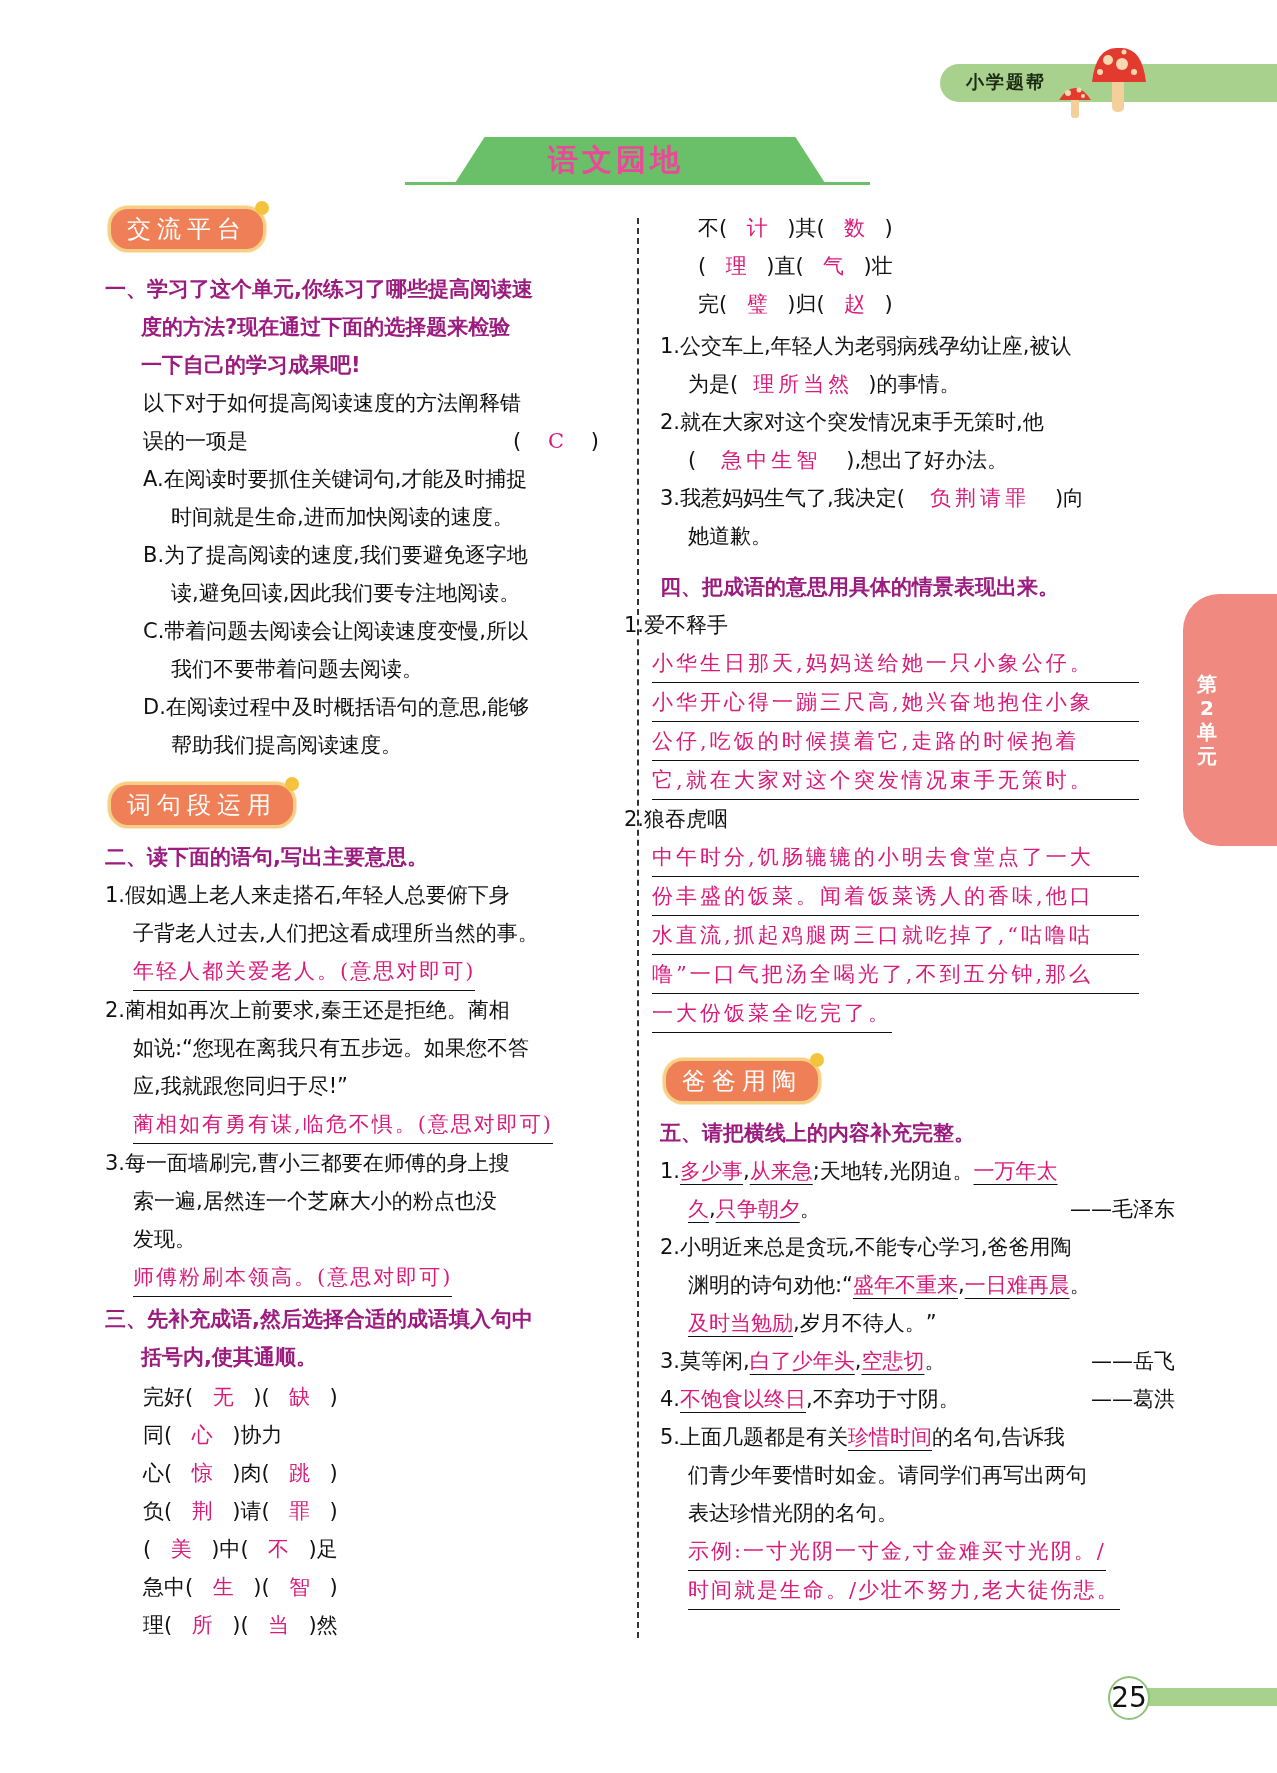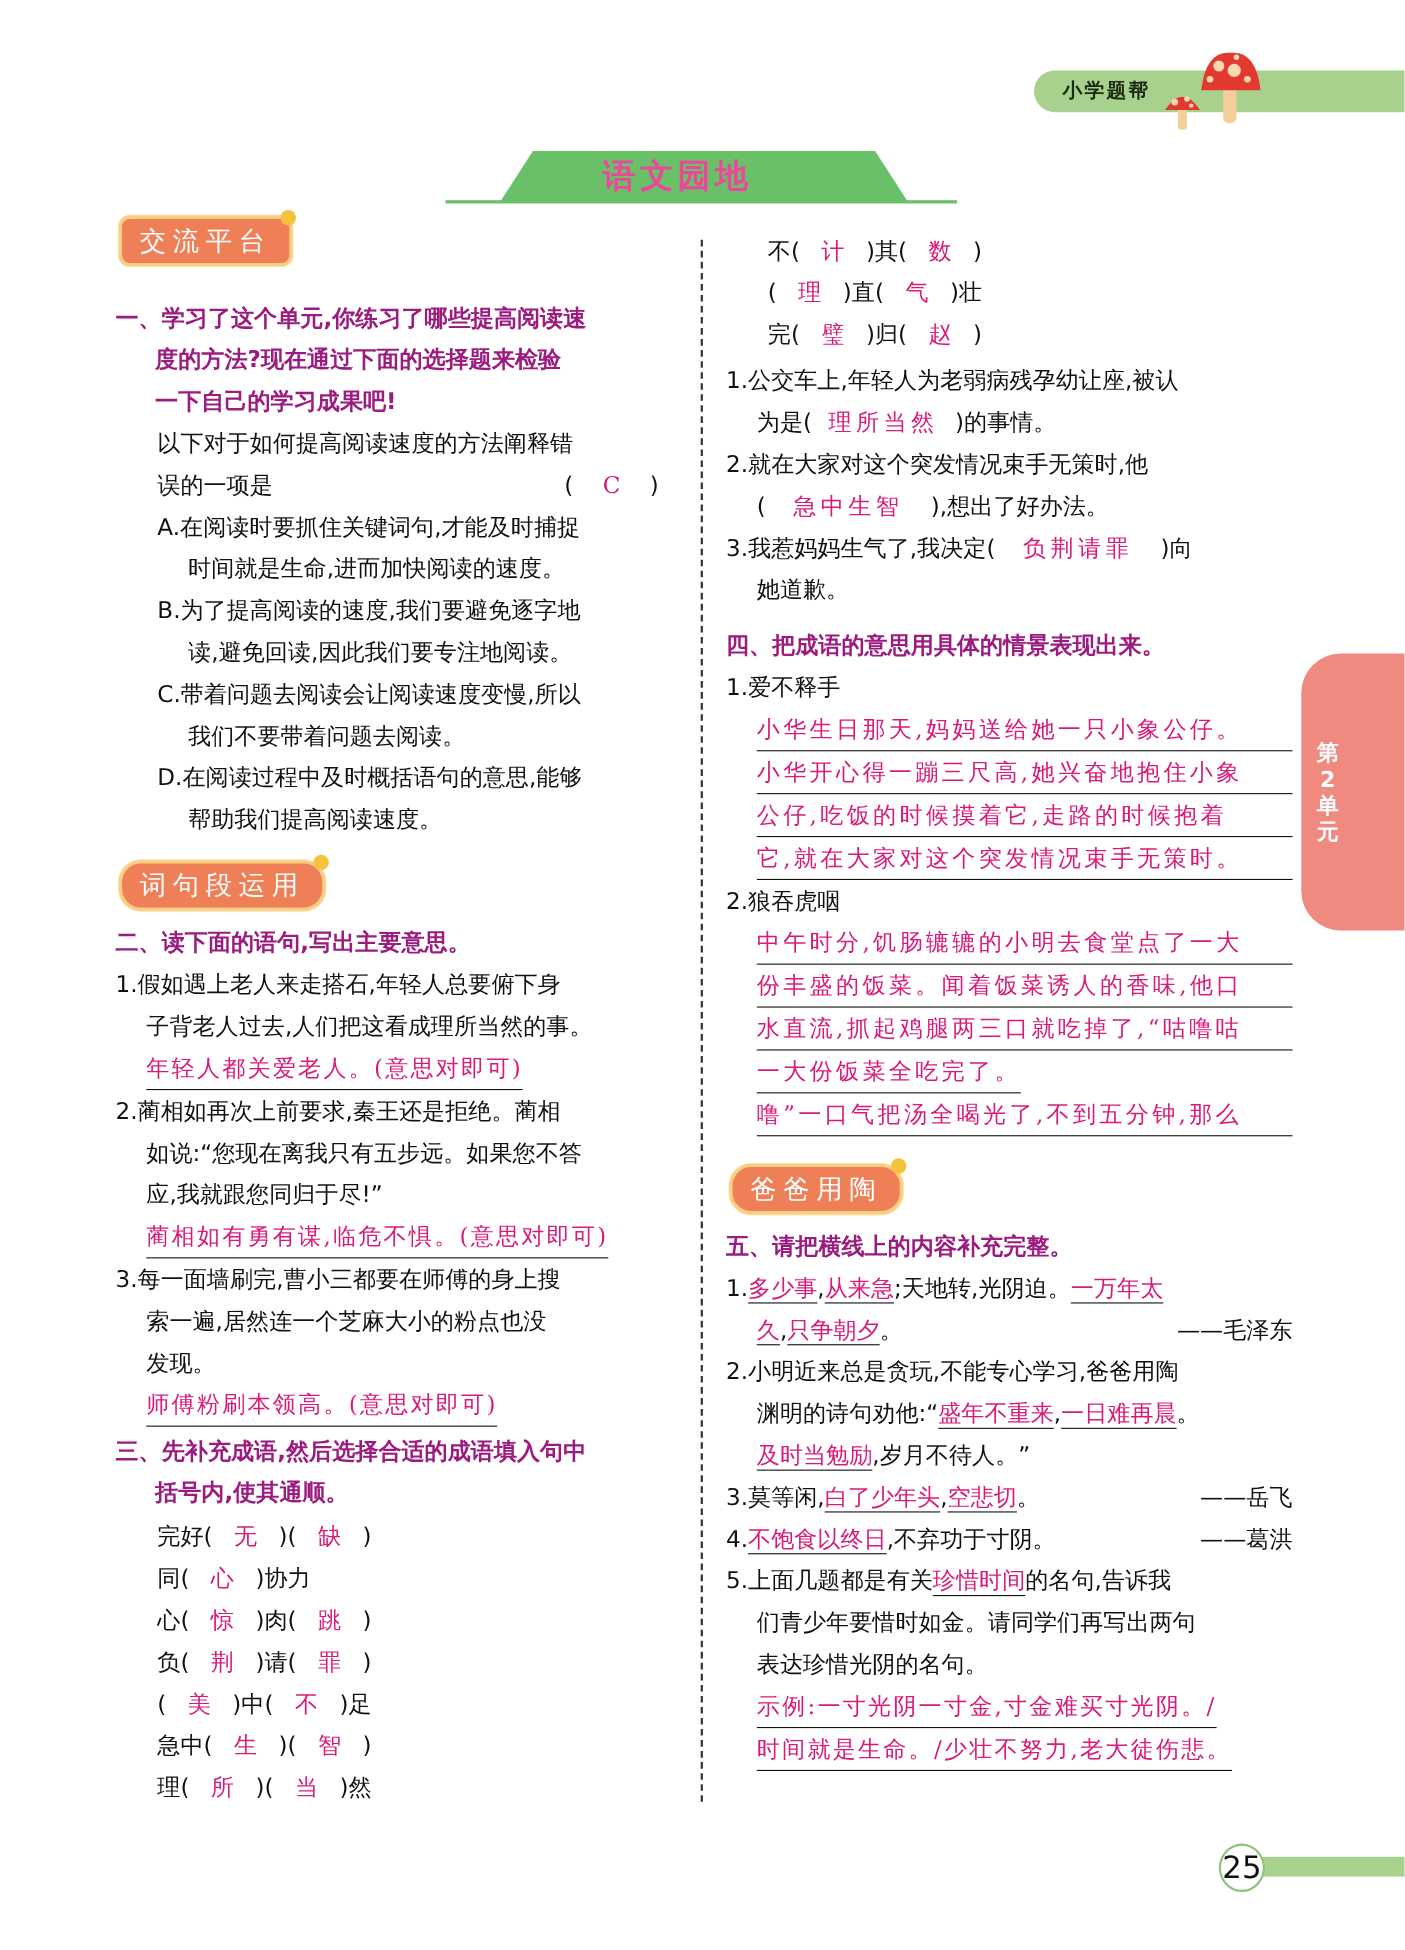--- a/index.html
+++ b/index.html
@@ -54,21 +54,21 @@
     <circle cx="10" cy="26" r="3" fill="#f7d8b0"></circle>
     <circle cx="34" cy="6" r="2.5" fill="#f7d8b0"></circle>
 </svg>
 
 <div class="abs title-line"></div>
 <div class="abs title-trap"></div>
 <div class="abs title-text">语文园地</div>
 
 <div class="abs divider"></div>
 
-<div class="badge" style="left:108px;top:196px;border-radius:10px;">
+<div class="badge" style="left:108px;top:206px;">
   <span>交流平台</span><span class="star"></span>
 </div>
 
 <div class="q" style="left:105px;top:270px;">
   <span class="line">一、学习了这个单元,你练习了哪些提高阅读速</span>
   <span class="line" style="padding-left:36px">度的方法?现在通过下面的选择题来检验</span>
   <span class="line" style="padding-left:36px">一下自己的学习成果吧!</span>
 </div>
 
 <div class="t" style="left:143px;top:384px;width:470px;">
@@ -154,38 +154,38 @@
     <span class="line" style="padding-left:28px"><span>(</span><span class="blank" style="width:150px;letter-spacing:4px;">急中生智</span><span>),想出了好办法。</span></span>
   </div>
   <div>
     <span class="line"><span>3.我惹妈妈生气了,我决定(</span><span class="blank" style="width:150px;letter-spacing:4px;">负荆请罪</span><span>)向</span></span>
     <span class="line" style="padding-left:28px">她道歉。</span>
   </div>
 </div>
 
 <div class="q" style="left:660px;top:568px;">四、把成语的意思用具体的情景表现出来。</div>
 
-<div class="t" style="left:660px;top:606px;width:515px;">
+<div class="t" style="left:624px;top:606px;width:515px;">
   <div>
     <span class="line">1.爱不释手</span>
     <div style="padding-left:28px;">
       <span class="ans-line">小华生日那天,妈妈送给她一只小象公仔。</span>
       <span class="ans-line">小华开心得一蹦三尺高,她兴奋地抱住小象</span>
       <span class="ans-line">公仔,吃饭的时候摸着它,走路的时候抱着</span>
       <span class="ans-line">它,就在大家对这个突发情况束手无策时。</span>
     </div>
   </div>
   <div>
     <span class="line">2.狼吞虎咽</span>
     <div style="padding-left:28px;">
       <span class="ans-line">中午时分,饥肠辘辘的小明去食堂点了一大</span>
       <span class="ans-line">份丰盛的饭菜。闻着饭菜诱人的香味,他口</span>
       <span class="ans-line">水直流,抓起鸡腿两三口就吃掉了,“咕噜咕</span>
+      <span class="ans-line">噜”一口气把汤全喝光了,不到五分钟,那么</span>
       <span class="ans-line" style="display:inline-block;">一大份饭菜全吃完了。</span>
-      <span class="ans-line">噜”一口气把汤全喝光了,不到五分钟,那么</span>
     </div>
   </div>
 </div>
 
 <div class="badge" style="left:663px;top:1058px;">
   <span>爸爸用陶</span><span class="star"></span>
 </div>
 
 <div class="q" style="left:660px;top:1114px;">五、请把横线上的内容补充完整。</div>
 

